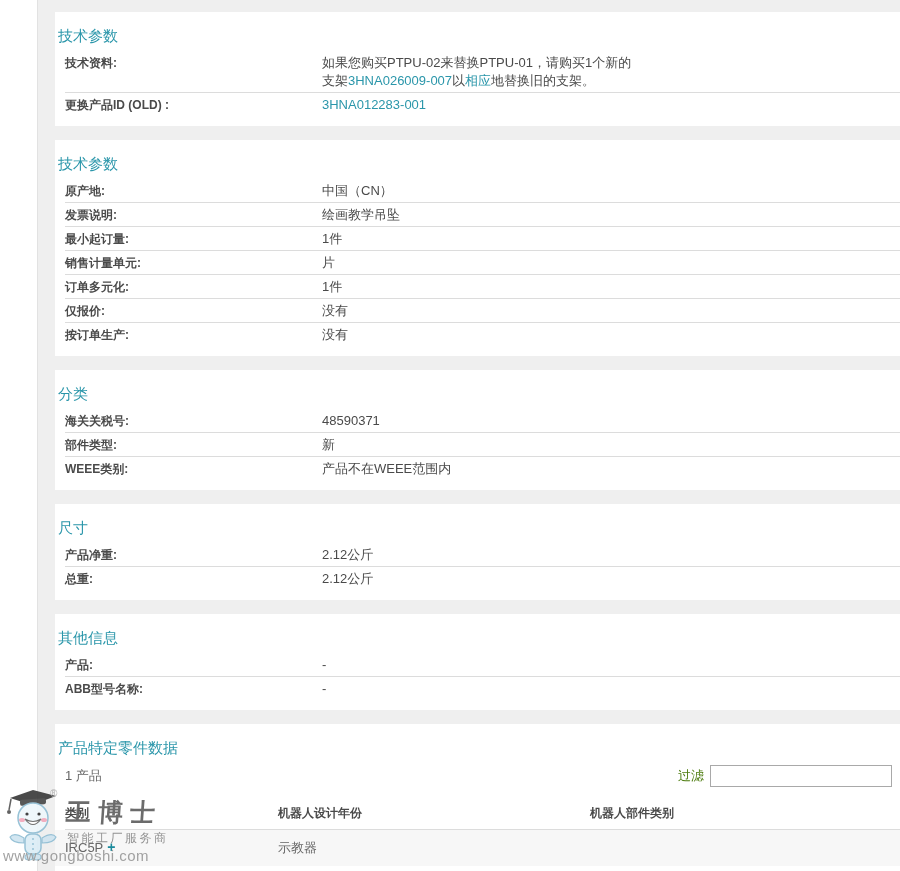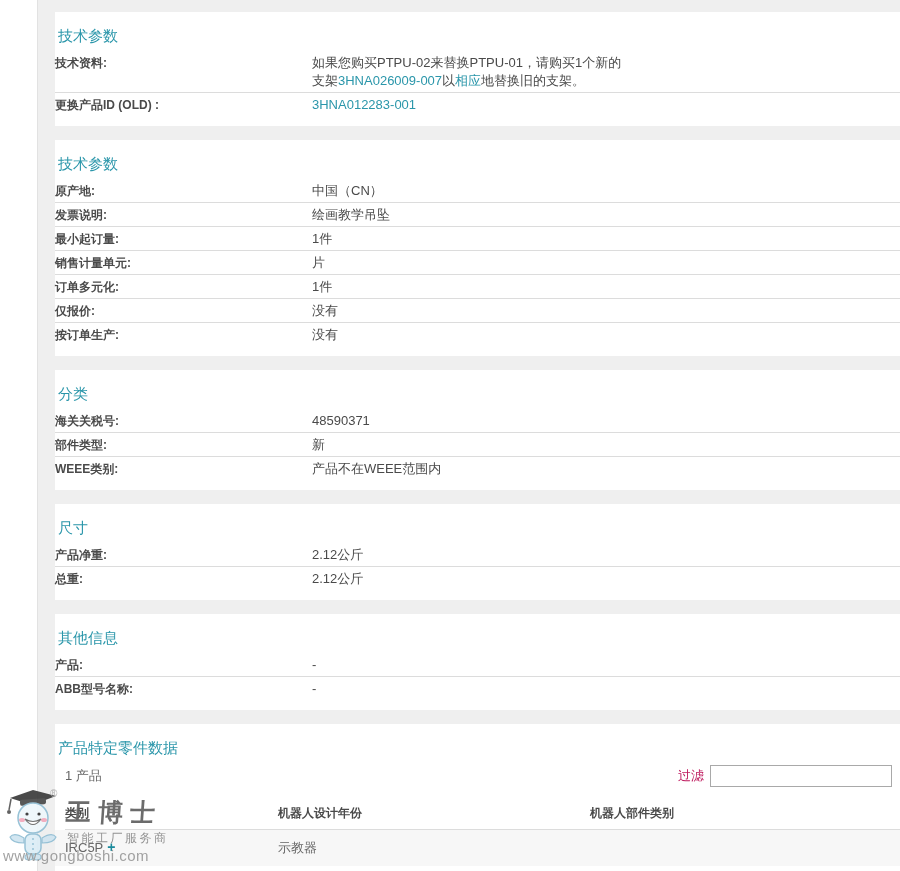--- a/index.html
+++ b/index.html
@@ -19,21 +19,21 @@
     margin: 0 0 14px 17px;
     padding: 12px 0 10px 0;
   }
   .card.first { margin-top: 12px; }
   .card.last { margin-bottom: 0; padding-bottom: 70px; }
   .card-title {
     font-size: 15px; line-height: 15px;
     color: #2a96aa; font-weight: 400;
     margin: 0 0 8px 3px; padding-top: 4px;
   }
-  .kv { }
+  .kv { margin-left: 10px; }
   .kv-row {
     display: flex; align-items: flex-start;
     padding: 3px 0 2px;
     border-bottom: 1px solid #dcdcdc;
   }
   .kv-row.no-border { border-bottom: none; }
   .kv-label {
     flex: 0 0 257px;
     font-size: 12px; font-weight: bold; color: #4a4a4a;
     line-height: 17px; padding-top: 1px;
@@ -43,21 +43,21 @@
   }
   .kv-value.rich { max-width: 318px; line-height: 18px; }
   .teal-link { color: #2a96aa; text-decoration: none; cursor: pointer; }
   
   .parts-toolbar {
     display: flex; align-items: center;
     margin: 10px 8px 10px 10px;
   }
   .parts-count { font-size: 13px; color: #666; }
   .toolbar-spacer { flex: 1; }
-  .filter-label { font-size: 13px; color: #be185d; margin-right: 6px; }
+  .filter-label { font-size: 13px; color: #4d7c0f; margin-right: 6px; }
   .filter-input {
     width: 182px; height: 22px;
     border: 1px solid #a9a9a9; background: #fff;
     font-size: 12px; padding: 0 4px;
     font-family: "Liberation Sans", sans-serif;
   }
   .parts-header {
     display: flex; margin-left: 10px;
     padding: 8px 0 7px;
     border-bottom: 1px solid #dcdcdc;

